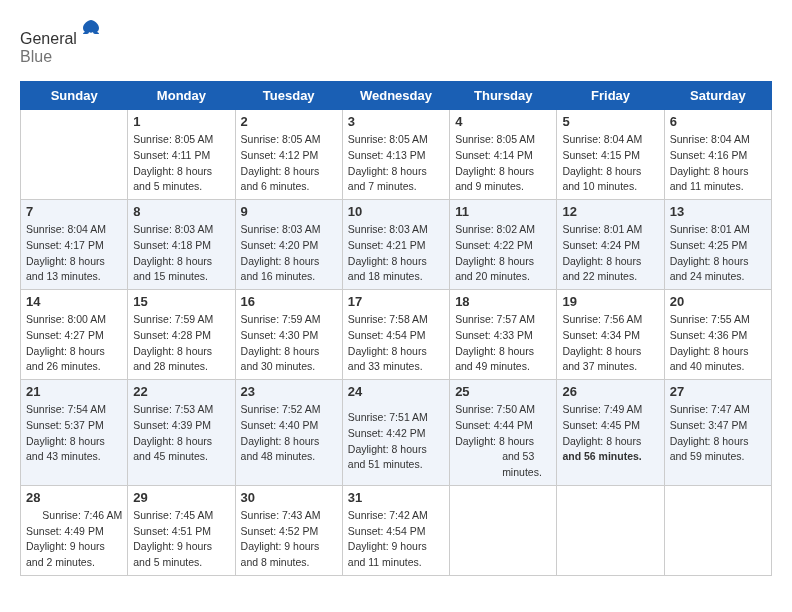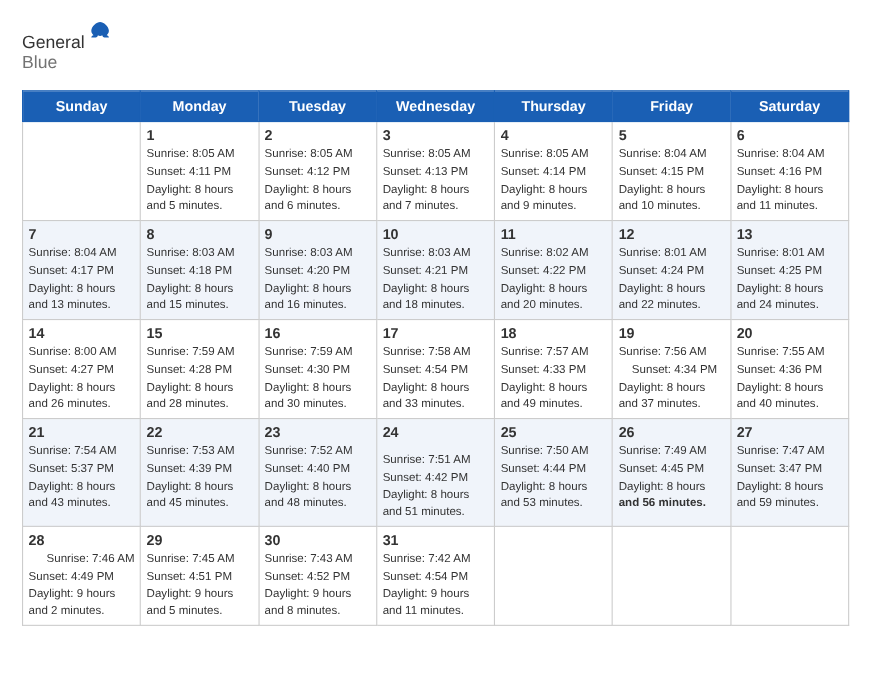--- a/index.html
+++ b/index.html
@@ -272,21 +272,21 @@
             <span style="display: block;">Sunrise: 7:57 AM</span>
             <span style="display: block;">Sunset: 4:33 PM</span>
             <span style="display: block;">Daylight: 8 hours</span>
             <span style="display: block;">and 49 minutes.</span>
           </div>
         </td>
         <td>
           <span class="day-number">19</span>
           <div class="day-info">
             <span style="display: block;">Sunrise: 7:56 AM</span>
-            <span style="display: block; margin-left: 12px;">Sunset: 4:34 PM</span>
+            <span style="display: block;">Sunset: 4:34 PM</span>
             <span style="display: block;">Daylight: 8 hours</span>
             <span style="display: block;">and 37 minutes.</span>
           </div>
         </td>
         <td>
           <span class="day-number">20</span>
           <div class="day-info">
             <span style="display: block;">Sunrise: 7:55 AM</span>
             <span style="display: block;">Sunset: 4:36 PM</span>
             <span style="display: block;">Daylight: 8 hours</span>
@@ -330,21 +330,21 @@
             <span style="display: block;">Daylight: 8 hours</span>
             <span style="display: block;">and 51 minutes.</span>
           </div>
         </td>
         <td>
           <span class="day-number">25</span>
           <div class="day-info">
             <span style="display: block;">Sunrise: 7:50 AM</span>
             <span style="display: block;">Sunset: 4:44 PM</span>
             <span style="display: block;">Daylight: 8 hours</span>
-            <span style="display: block;">and 53 minutes.</span>
+            <span style="display: block; margin-left: 47px;">and 53 minutes.</span>
           </div>
         </td>
         <td>
           <span class="day-number">26</span>
           <div class="day-info">
             <span style="display: block;">Sunrise: 7:49 AM</span>
             <span style="display: block;">Sunset: 4:45 PM</span>
             <span style="display: block;">Daylight: 8 hours</span>
             <span style="display: block; font-weight: bold;">and 56 minutes.</span>
           </div>

